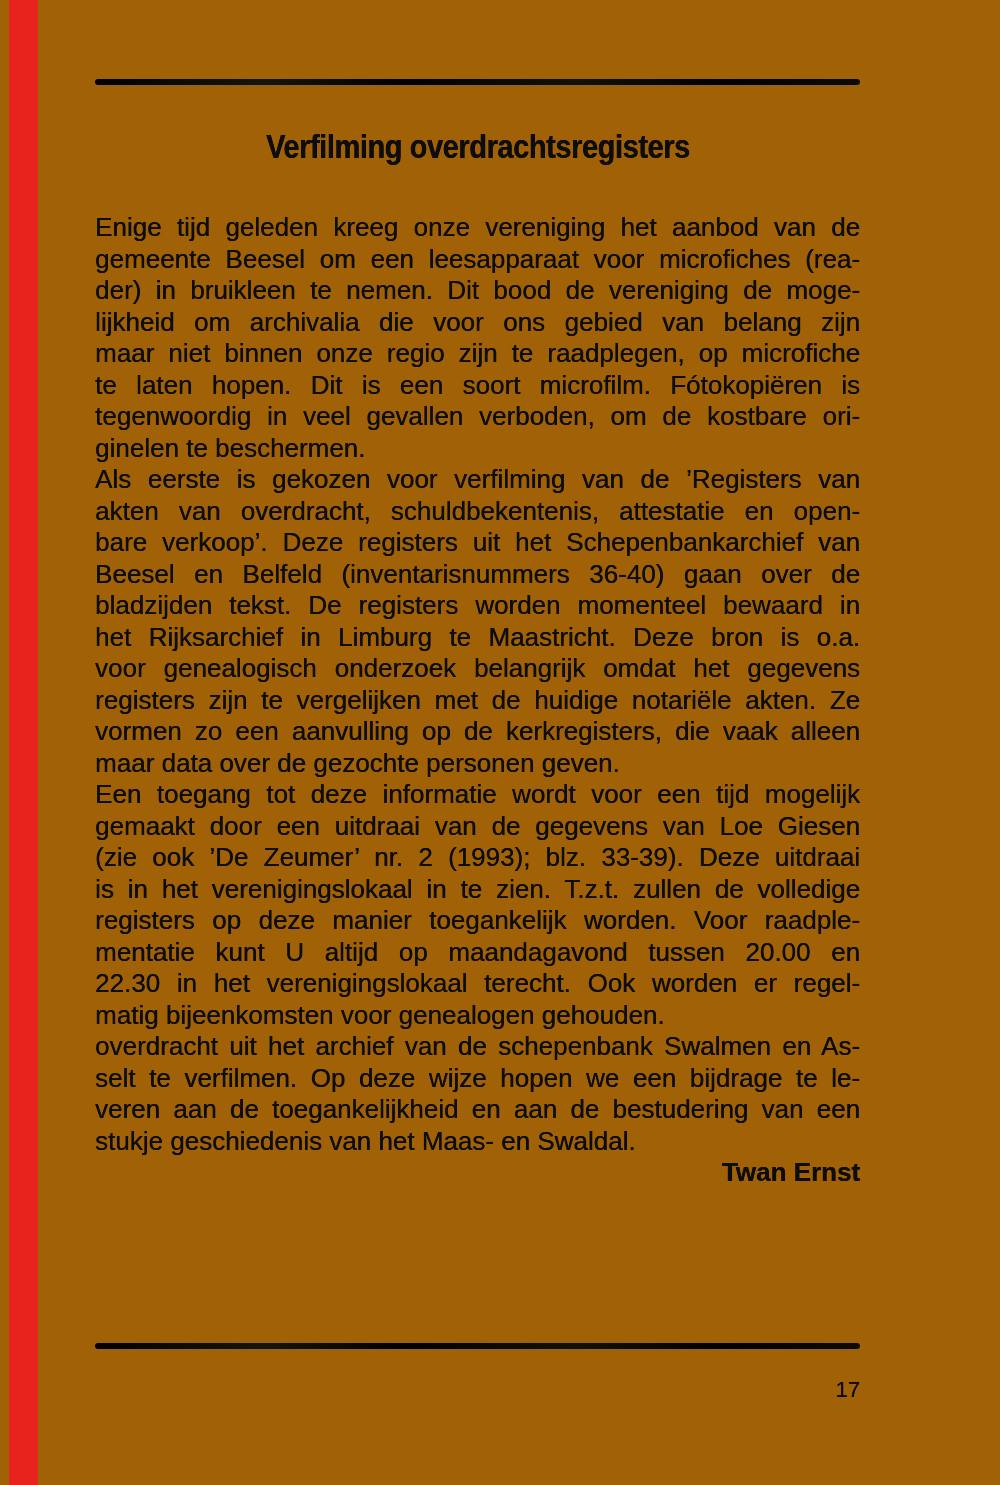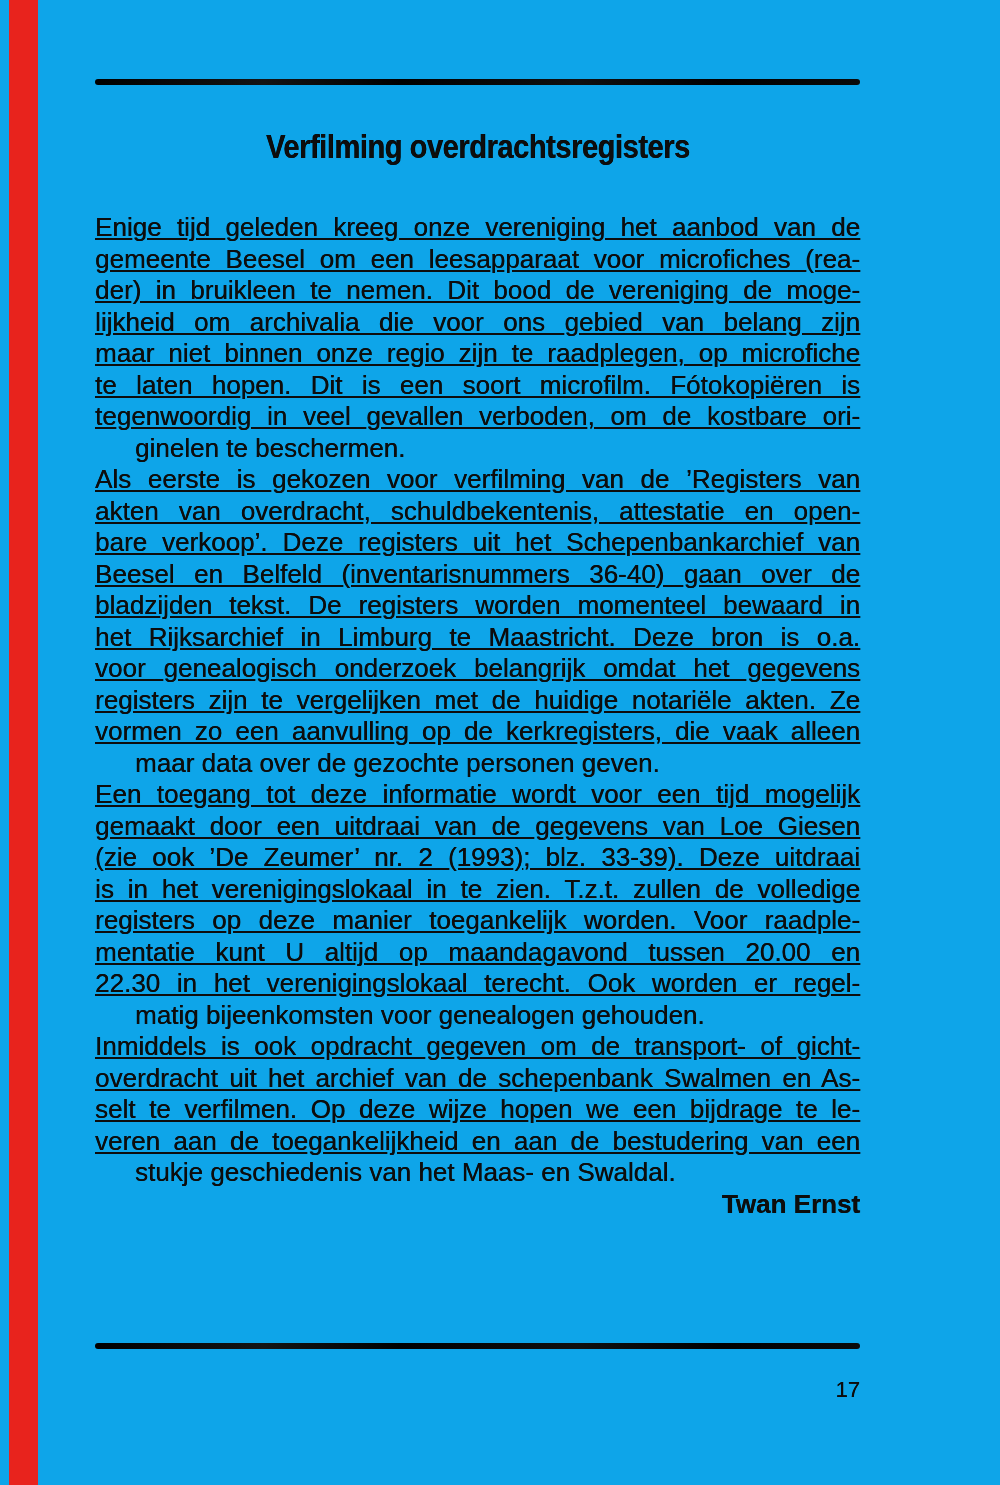--- a/index.html
+++ b/index.html
@@ -1,20 +1,20 @@
 <!DOCTYPE html>
 <html><head>
 <meta charset="utf-8">
 <style>
   html, body { margin: 0; padding: 0; background: #ffffff; }
   .page {
     position: relative;
     width: 1000px;
     height: 1485px;
-    background: #0ea5e9;
+    background: #a16207;
     overflow: hidden;
     font-family: "Liberation Sans", sans-serif;
     color: #0d0d0d;
   }
   .edge-stripe {
     position: absolute;
     left: 9px;
     top: 0;
     width: 29px;
     height: 1485px;
@@ -49,22 +49,22 @@
   .article-body {
     position: absolute;
     left: 95px;
     top: 212px;
     width: 765px;
     font-size: 26px;
     line-height: 31.5px;
     text-shadow: 0.35px 0 0 #0d0d0d;
   }
   .text-line { width: 100%; }
-  .a-j { text-align: justify; text-align-last: justify; text-decoration: underline; }
-  .a-l { text-align: right; text-align-last: left; margin-left: 40px; }
+  .a-j { text-align: justify; text-align-last: justify; }
+  .a-l { text-align: right; text-align-last: left; }
   .a-r { text-align: right; text-align-last: right; font-weight: bold; }
   .page-number {
     position: absolute;
     left: 95px;
     top: 1377px;
     width: 765px;
     text-align: right;
     font-size: 22px;
     text-shadow: 0.35px 0 0 #0d0d0d;
   }
@@ -101,21 +101,20 @@
       <div class="text-line a-j">vormen zo een aanvulling op de kerkregisters, die vaak alleen</div>
       <div class="text-line a-l">maar data over de gezochte personen geven.</div>
       <div class="text-line a-j">Een toegang tot deze informatie wordt voor een tijd mogelijk</div>
       <div class="text-line a-j">gemaakt door een uitdraai van de gegevens van Loe Giesen</div>
       <div class="text-line a-j">(zie ook ’De Zeumer’ nr. 2 (1993); blz. 33-39). Deze uitdraai</div>
       <div class="text-line a-j">is in het verenigingslokaal in te zien. T.z.t. zullen de volledige</div>
       <div class="text-line a-j">registers op deze manier toegankelijk worden. Voor raadple-</div>
       <div class="text-line a-j">mentatie kunt U altijd op maandagavond tussen 20.00 en</div>
       <div class="text-line a-j">22.30 in het verenigingslokaal terecht. Ook worden er regel-</div>
       <div class="text-line a-l">matig bijeenkomsten voor genealogen gehouden.</div>
-      <div class="text-line a-j">Inmiddels is ook opdracht gegeven om de transport- of gicht-</div>
       <div class="text-line a-j">overdracht uit het archief van de schepenbank Swalmen en As-</div>
       <div class="text-line a-j">selt te verfilmen. Op deze wijze hopen we een bijdrage te le-</div>
       <div class="text-line a-j">veren aan de toegankelijkheid en aan de bestudering van een</div>
       <div class="text-line a-l">stukje geschiedenis van het Maas- en Swaldal.</div>
       <div class="text-line a-r">Twan Ernst</div>
     </div>
 
   <div class="rule rule-bottom"></div>
 
   <div class="page-number">17</div>

